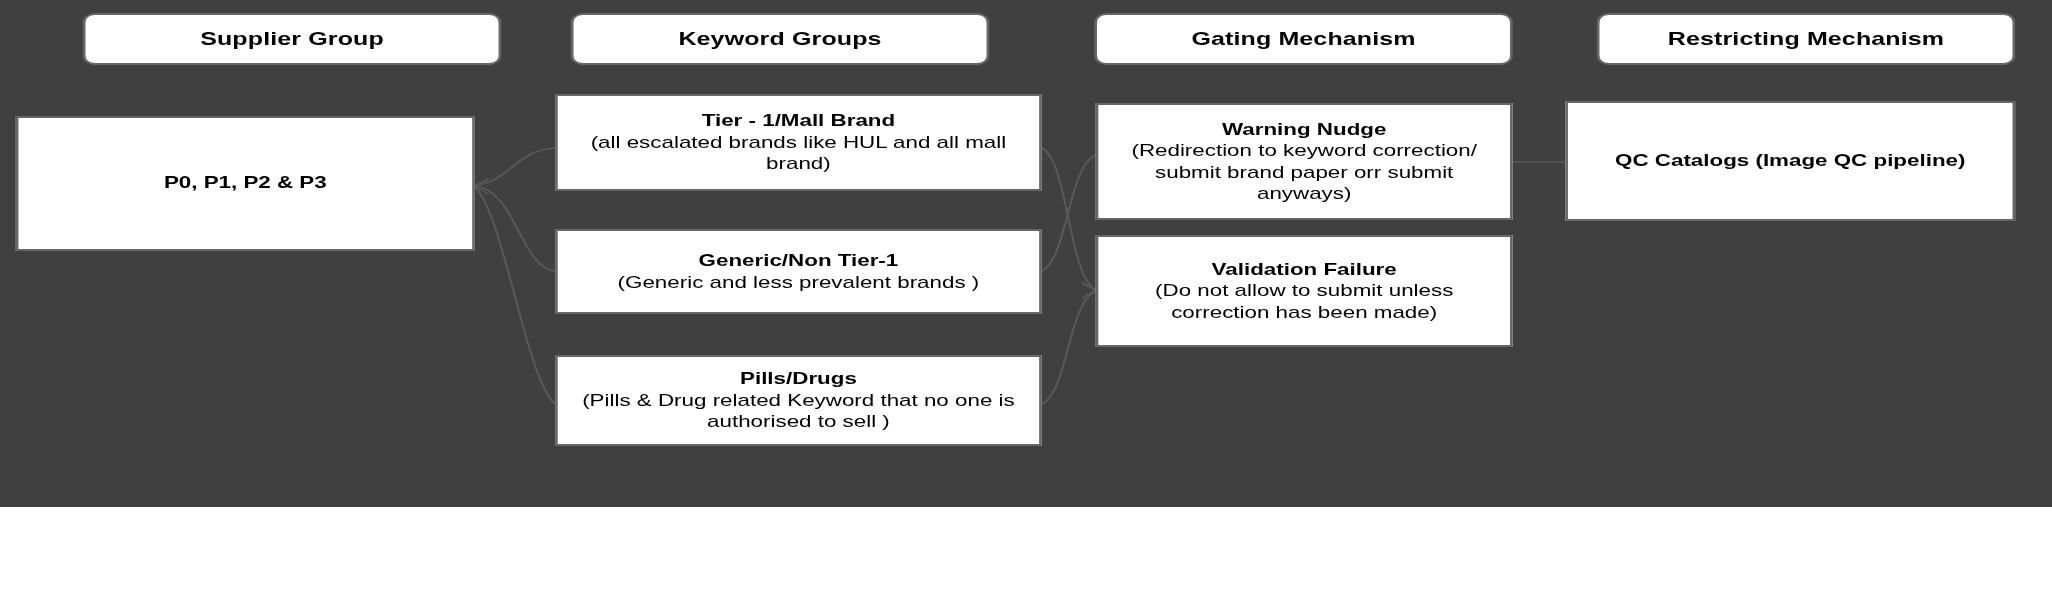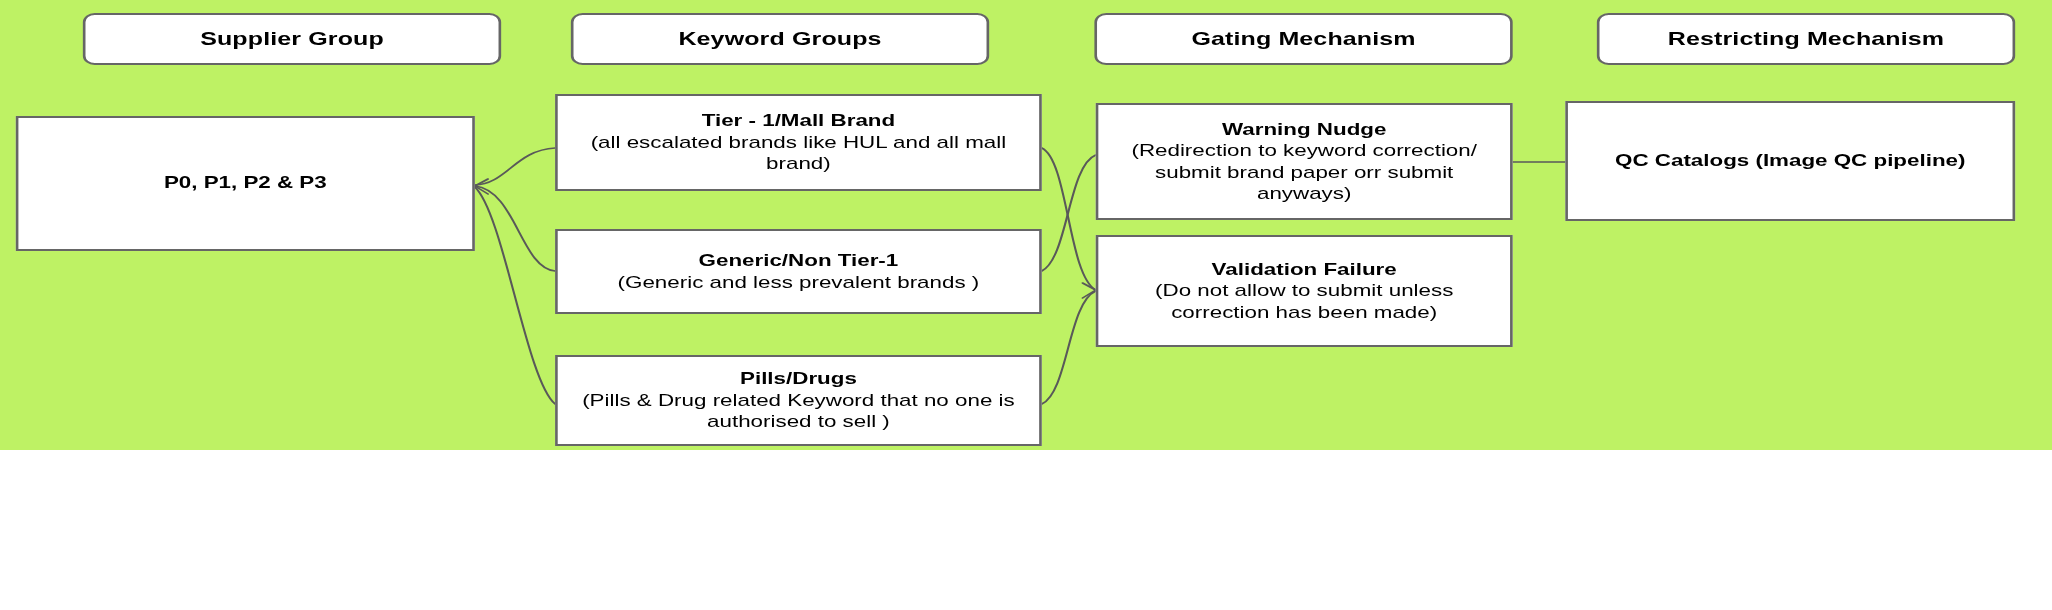--- a/index.html
+++ b/index.html
@@ -7,22 +7,22 @@
     padding: 0;
     background: #ffffff;
   }
   body {
     font-family: "Liberation Sans", sans-serif;
     -webkit-font-smoothing: antialiased;
   }
   #canvas {
     position: relative;
     width: 2052px;
-    height: 450px;
-    background: #bef264;
+    height: 507px;
+    background: #404040;
     overflow: hidden;
   }
   
   #stage {
     position: absolute;
     left: 0;
     top: 0;
     width: 1560px;
     height: 610px;
     transform-origin: 0 0;

